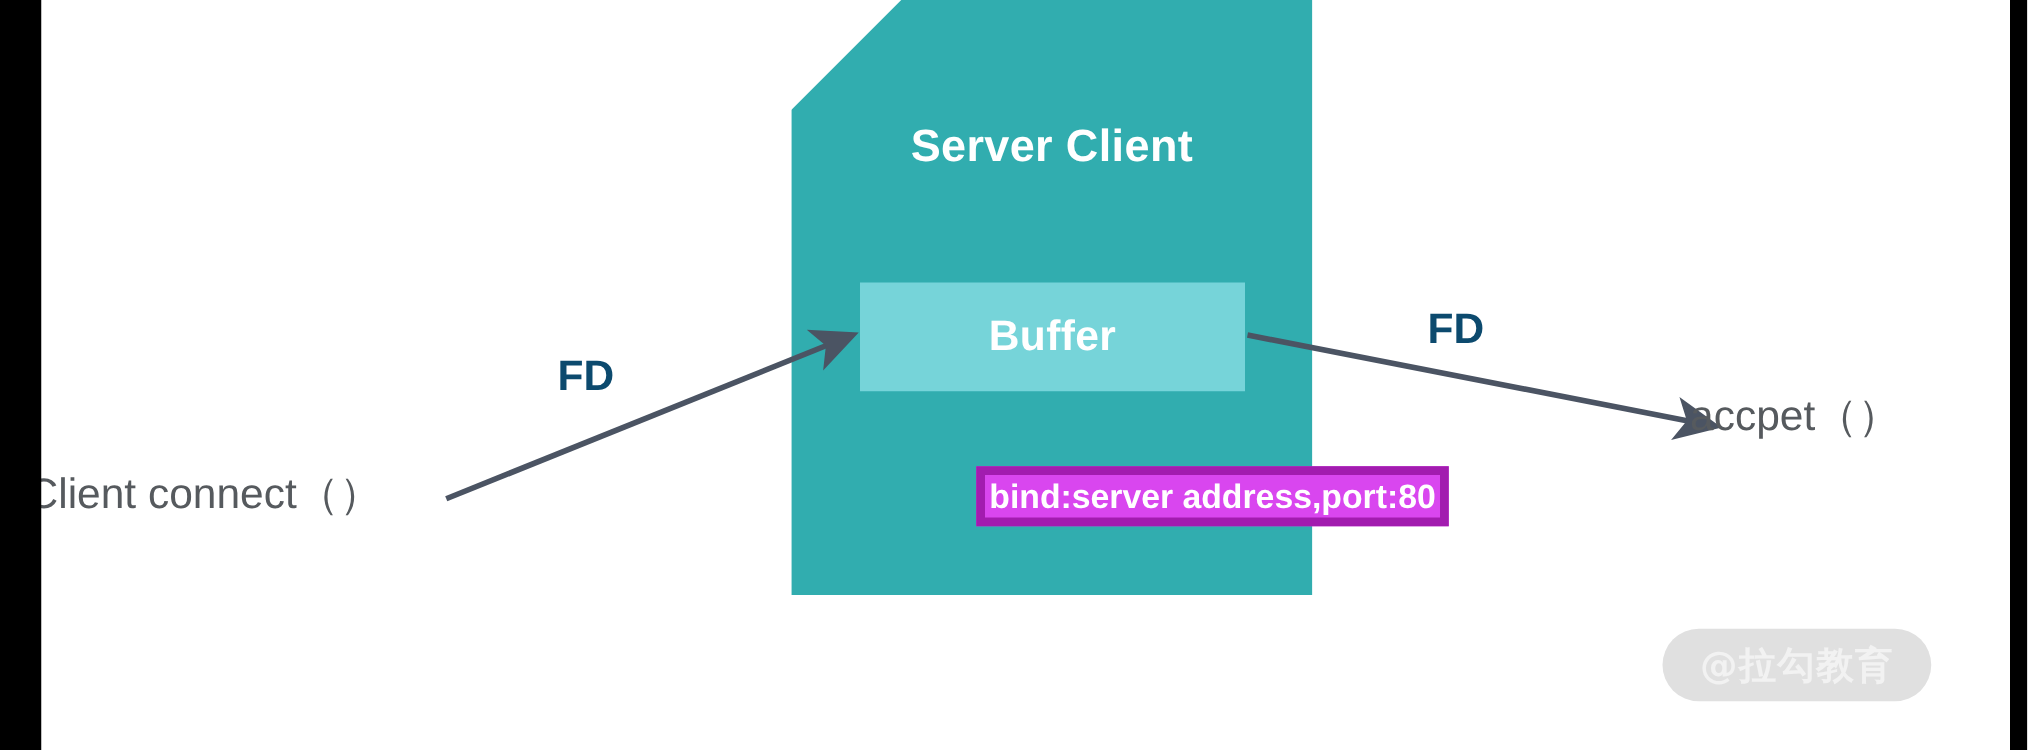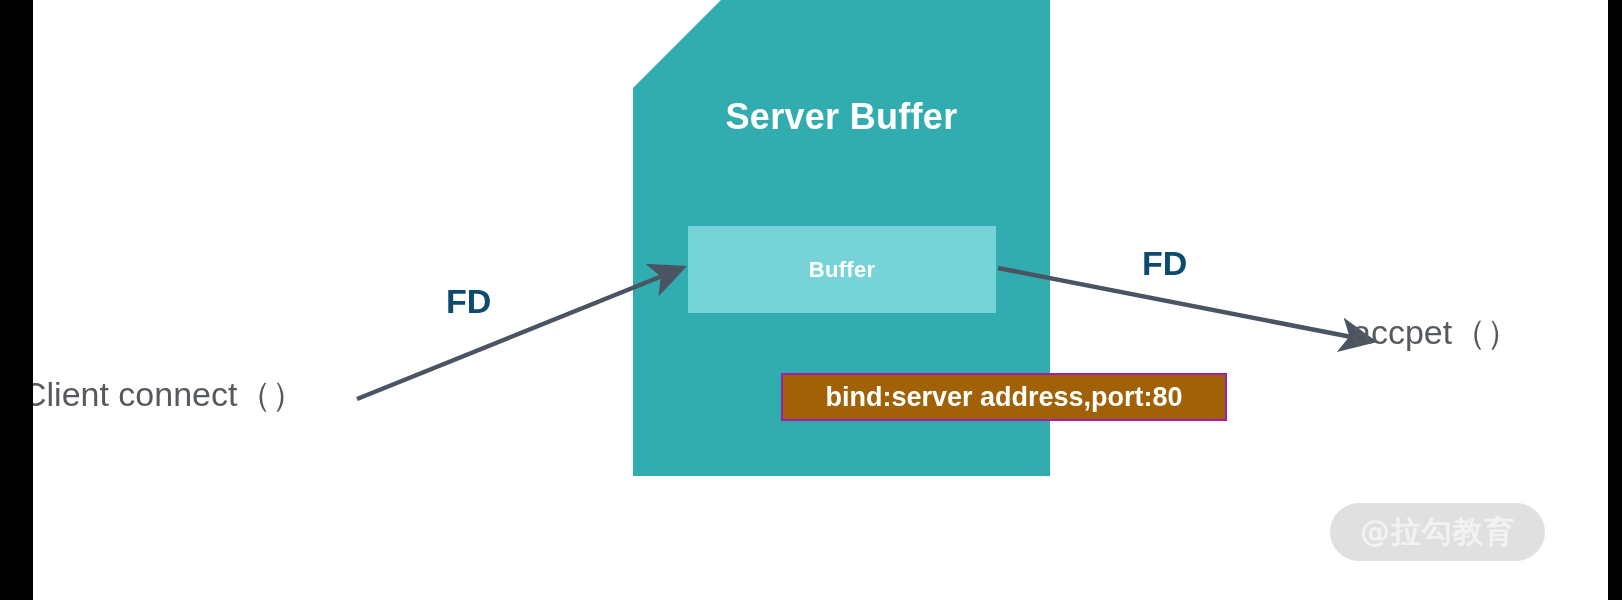--- a/index.html
+++ b/index.html
@@ -60,34 +60,34 @@
     width: 308px;
     height: 87px;
     background: #76d4d9;
     z-index: 12;
     display: flex;
     align-items: center;
     justify-content: center;
   }
   .buffer-label {
     color: #ffffff;
-    font-size: 22px;
+    font-size: 34px;
     font-weight: 700;
     letter-spacing: 0.3px;
   }
 
   
   .bind-box {
     position: absolute;
     left: 781px;
     top: 373px;
-    width: 446px;
+    width: 378px;
     height: 48px;
-    background: #a16207;
-    border: 2px solid #a21caf;
+    background: #d946ef;
+    border: 7px solid #a21caf;
     box-sizing: border-box;
     z-index: 20;
     display: flex;
     align-items: center;
     justify-content: center;
   }
   .bind-label {
     color: #ffffff;
     font-size: 27px;
     font-weight: 600;
@@ -148,21 +148,21 @@
     letter-spacing: 1px;
     font-family: "DejaVu Sans", sans-serif;
   }
 </style>
 </head>
 <body>
 
 <div id="stage">
 
   <div class="socket-body"></div>
-  <div class="socket-title">Server Buffer</div>
+  <div class="socket-title">Server Client</div>
 
   <div class="buffer-box">
     <span class="buffer-label">Buffer</span>
   </div>
 
   <div class="bind-box">
     <span class="bind-label">bind:server address,port:80</span>
   </div>
 
   <svg class="arrows" viewBox="0 0 1622 600" width="1622" height="600">

